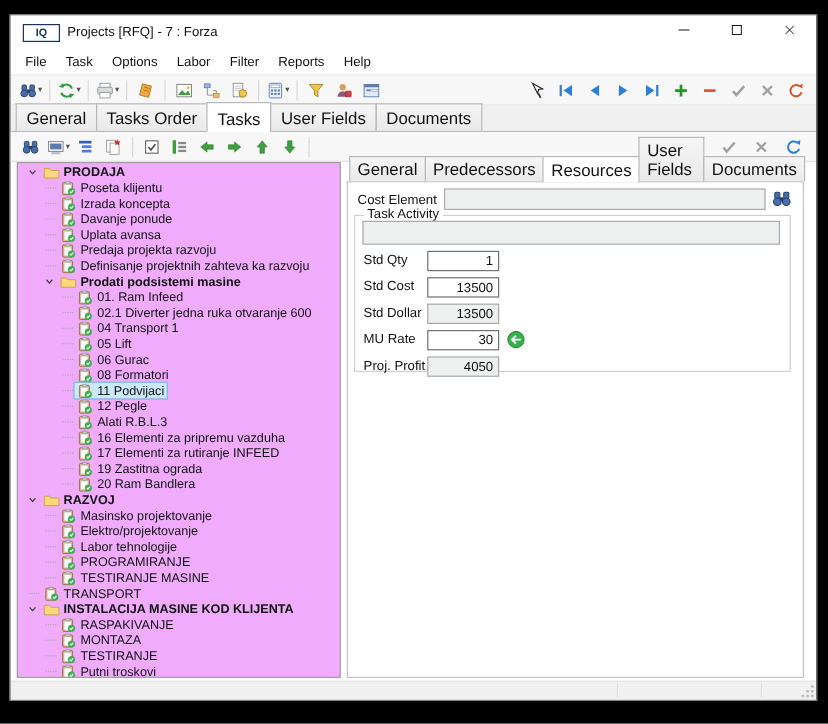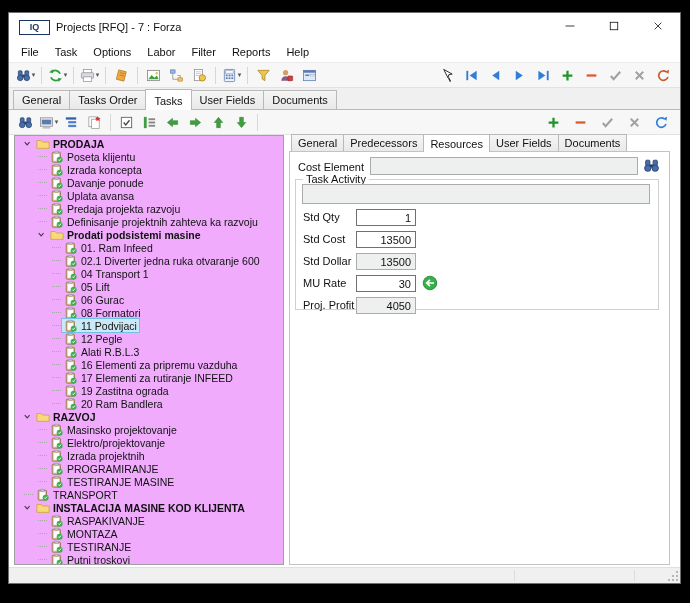--- a/index.html
+++ b/index.html
@@ -35,21 +35,21 @@
   .tb-btn svg { width:15px; height:15px; }
   .caret { font-size:7px; color:#555; margin-left:1px; }
   .tb-sep { width:1px; height:17px; background:#d7d7d7; margin:0 4px; display:inline-block; }
   .tb-right { margin-left:auto; display:flex; align-items:center; }
   .tb-right .tb-btn { margin:0 1.5px; }
   #toolbar-tasks .tb-right .tb-btn { margin:0 3px; }
 
   
   .tabstrip { position:absolute; left:0; top:75px; right:0; height:21px; background:#f0f0f0;
               display:flex; align-items:flex-end; padding-left:4px; }
-  .tab { font-size:11px; color:#111; padding:3px 8px 3px; background:linear-gradient(#f5f5f5,#e9e9e9);
+  .tab { font-size:14px; color:#111; padding:3px 8px 3px; background:linear-gradient(#f5f5f5,#e9e9e9);
          border:1px solid #b9b9b9; border-bottom:none; margin-right:-1px; position:relative; z-index:1; }
   .tab.active { background:#fff; padding-top:5px; z-index:4; margin-bottom:-1px; }
 
   
   .page { position:absolute; left:0; top:96px; right:0; bottom:16px; background:#fff;
           border-top:1px solid #b9b9b9; z-index:2; }
   #toolbar-tasks { position:absolute; left:0; top:0; right:0; height:25px; border-top:none; }
 
   
   .tree-panel { position:absolute; left:5px; top:25px; width:270px; height:430px;
@@ -830,21 +830,21 @@
           <span class="node">
             <span class="ticon">
               <svg viewBox="0 0 16 16">
                 <rect x="2.5" y="2.5" width="9.5" height="11.5" rx="1" fill="#d8b98a" stroke="#8a6a3a" stroke-width="0.8"></rect>
                 <rect x="4" y="4.5" width="6.5" height="8" fill="#fff" stroke="#ccc" stroke-width="0.4"></rect>
                 <rect x="5.5" y="1.5" width="4" height="2.2" rx="0.5" fill="#c8cdd4" stroke="#888" stroke-width="0.5"></rect>
                 <circle cx="11" cy="11" r="3.4" fill="#3fae4f"></circle>
                 <path d="M9.5 11l1.1 1.2 2-2.4" stroke="#fff" stroke-width="1.1" fill="none"></path>
               </svg>
             </span>
-            <span class="tlabel">Izrada projektnih</span>
+            <span class="tlabel">Labor tehnologije</span>
           </span>
         </div>
         <div class="tree-row" style="padding-left:20px">
           <span class="chev dots"></span>
           <span class="node">
             <span class="ticon">
               <svg viewBox="0 0 16 16">
                 <rect x="2.5" y="2.5" width="9.5" height="11.5" rx="1" fill="#d8b98a" stroke="#8a6a3a" stroke-width="0.8"></rect>
                 <rect x="4" y="4.5" width="6.5" height="8" fill="#fff" stroke="#ccc" stroke-width="0.4"></rect>
                 <rect x="5.5" y="1.5" width="4" height="2.2" rx="0.5" fill="#c8cdd4" stroke="#888" stroke-width="0.5"></rect>

